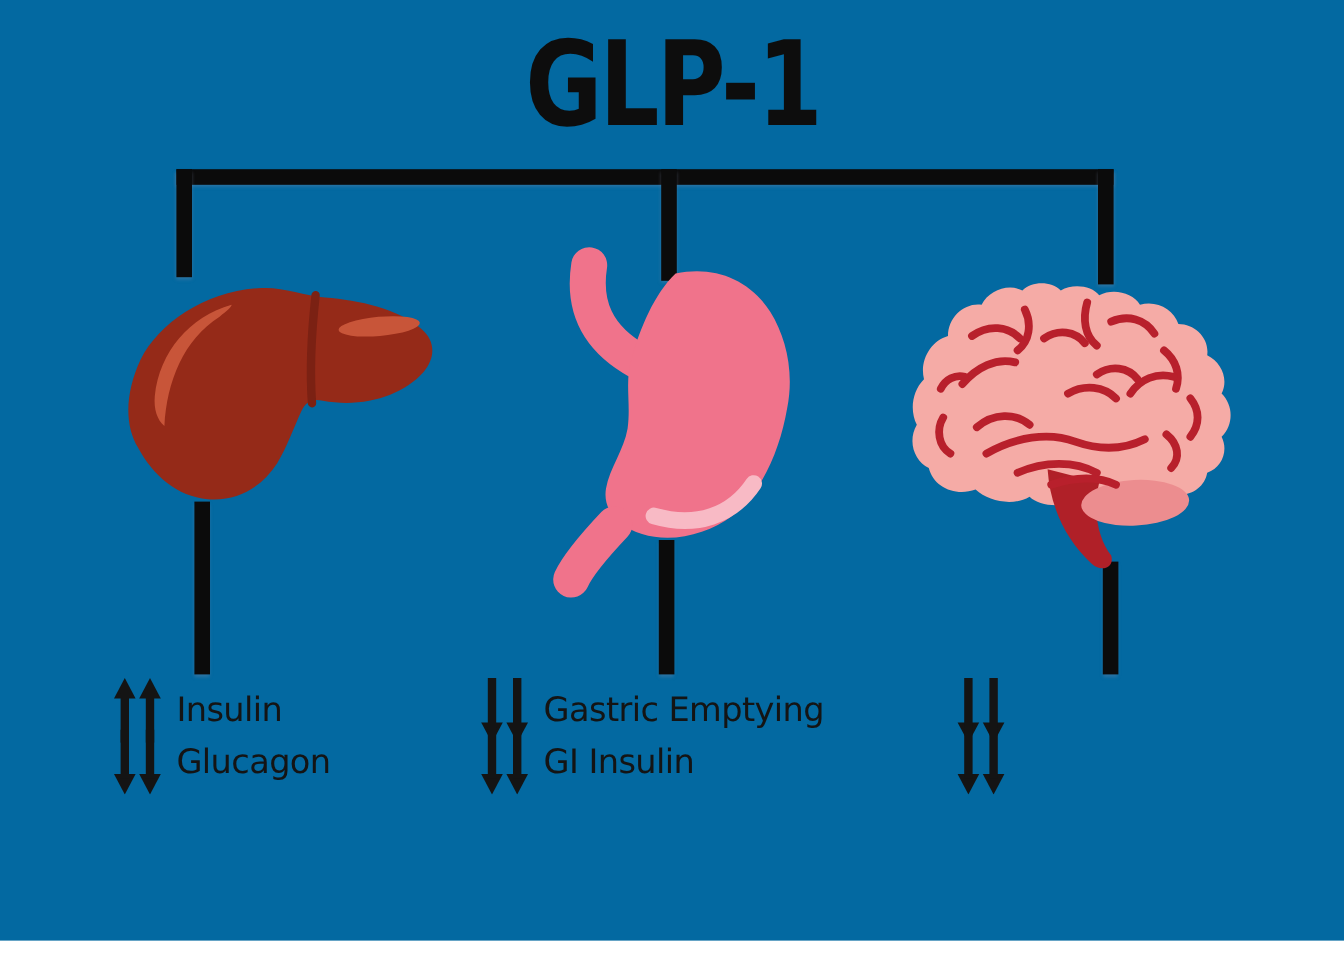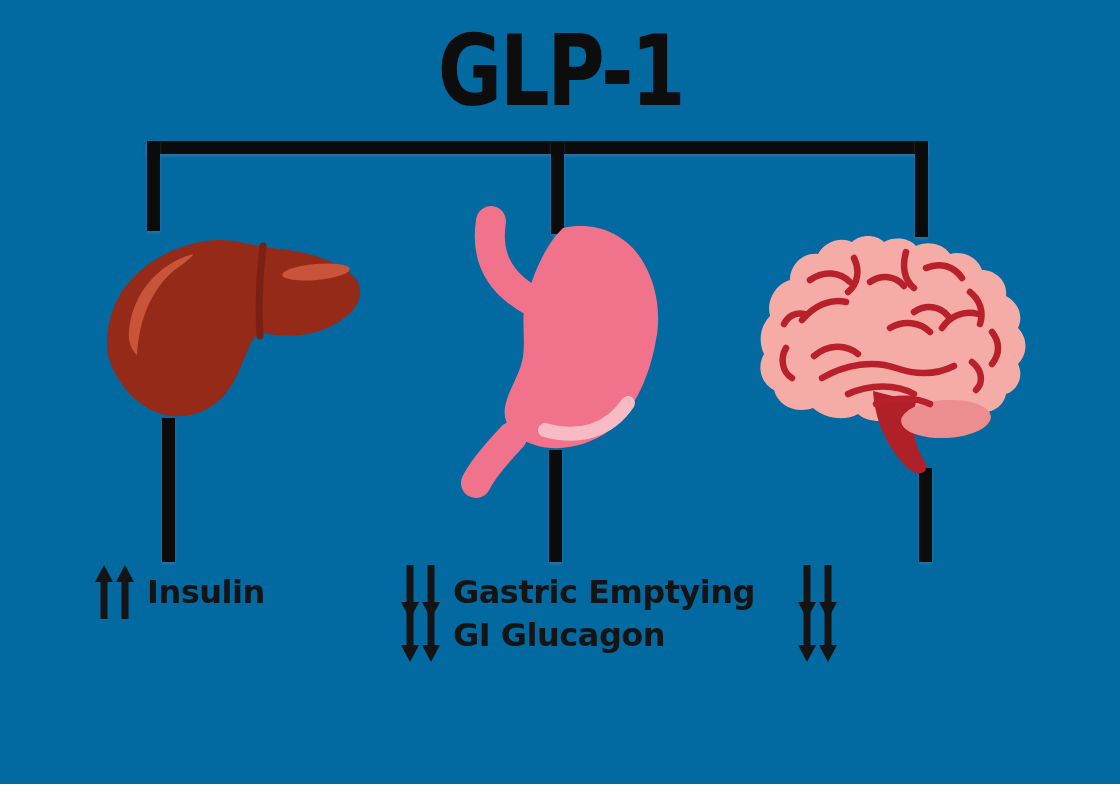--- a/index.html
+++ b/index.html
@@ -32,21 +32,21 @@
   .organ-stomach{left:450px;top:205px;}
   .organ-brain{left:758px;top:236px;}
   
   .effects{position:absolute;z-index:3;top:570px;color:#141414;}
   .effects.g-liver{left:94px;}
   .effects.g-stomach{left:400px;}
   .effects.g-brain{left:797px;}
   .effect-row{display:flex;align-items:center;height:43px;}
   .arrow-pair{width:42px;height:54px;flex:none;margin-right:11px;}
   .effect-label{
-    font-size:32px;font-weight:bold;letter-spacing:-0.5px;white-space:nowrap;
+    font-size:28px;font-weight:normal;letter-spacing:-0.5px;white-space:nowrap;
     line-height:1;
   }
 </style>
 </head>
 <body>
 
 <div class="canvas">
 
   <div class="title-wrap">
     <span class="title">GLP-1</span>
@@ -127,20 +127,31 @@
       <svg class="arrow-pair" viewBox="0 0 42 54">
         <g fill="#141414">
           <polygon points="1,17 10,0 19,17"></polygon>
             <rect x="6.5" y="13" width="7" height="41"></rect>
           <polygon points="22,17 31,0 40,17"></polygon>
             <rect x="27.5" y="13" width="7" height="41"></rect>
         </g>
       </svg>
       <span class="effect-label">Insulin</span>
     </div>
+    <div class="effect-row">
+      <svg class="arrow-pair" viewBox="0 0 42 54">
+        <g fill="#141414">
+          <polygon points="1,37 10,54 19,37"></polygon>
+            <rect x="6.5" y="0" width="7" height="41"></rect>
+          <polygon points="22,37 31,54 40,37"></polygon>
+            <rect x="27.5" y="0" width="7" height="41"></rect>
+        </g>
+      </svg>
+      <span class="effect-label">Glucagon</span>
+    </div>
   </div>
 
   <div class="effects g-stomach">
     <div class="effect-row">
       <svg class="arrow-pair" viewBox="0 0 42 54">
         <g fill="#141414">
           <polygon points="1,37 10,54 19,37"></polygon>
             <rect x="6.5" y="0" width="7" height="41"></rect>
           <polygon points="22,37 31,54 40,37"></polygon>
             <rect x="27.5" y="0" width="7" height="41"></rect>
@@ -150,21 +161,21 @@
     </div>
     <div class="effect-row">
       <svg class="arrow-pair" viewBox="0 0 42 54">
         <g fill="#141414">
           <polygon points="1,37 10,54 19,37"></polygon>
             <rect x="6.5" y="0" width="7" height="41"></rect>
           <polygon points="22,37 31,54 40,37"></polygon>
             <rect x="27.5" y="0" width="7" height="41"></rect>
         </g>
       </svg>
-      <span class="effect-label">GI Glucagon</span>
+      <span class="effect-label">GI Insulin</span>
     </div>
   </div>
 
   <div class="effects g-brain">
     <div class="effect-row">
       <svg class="arrow-pair" viewBox="0 0 42 54">
         <g fill="#141414">
           <polygon points="1,37 10,54 19,37"></polygon>
             <rect x="6.5" y="0" width="7" height="41"></rect>
           <polygon points="22,37 31,54 40,37"></polygon>

